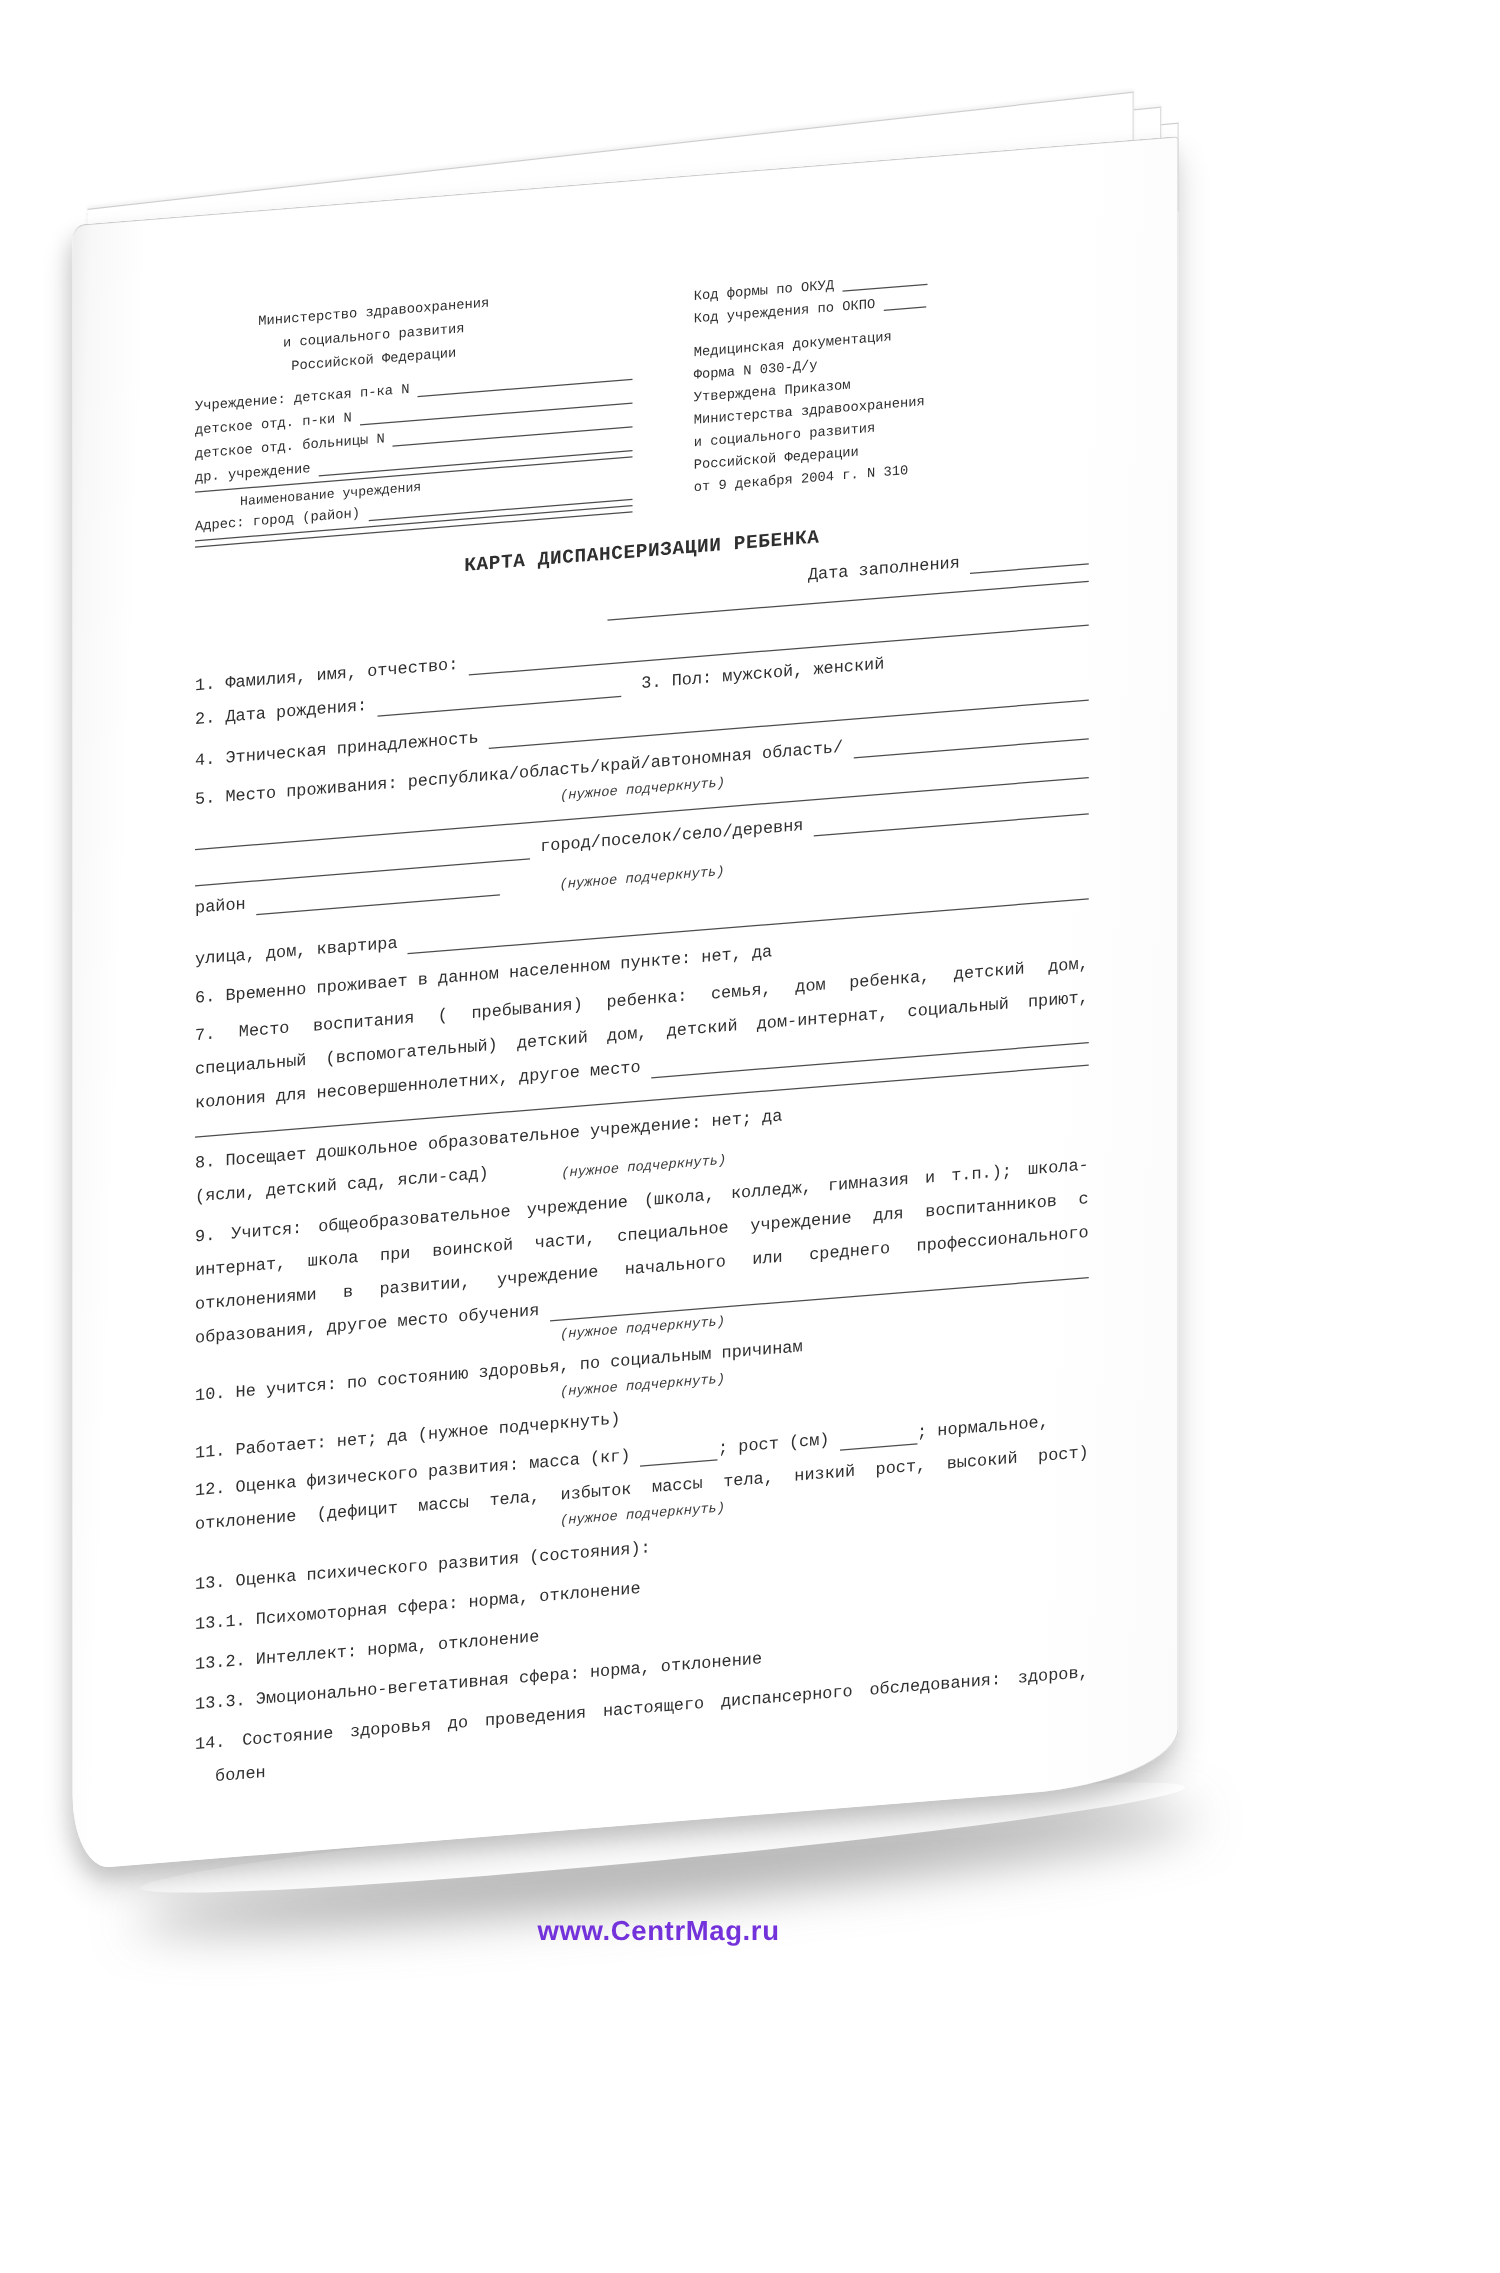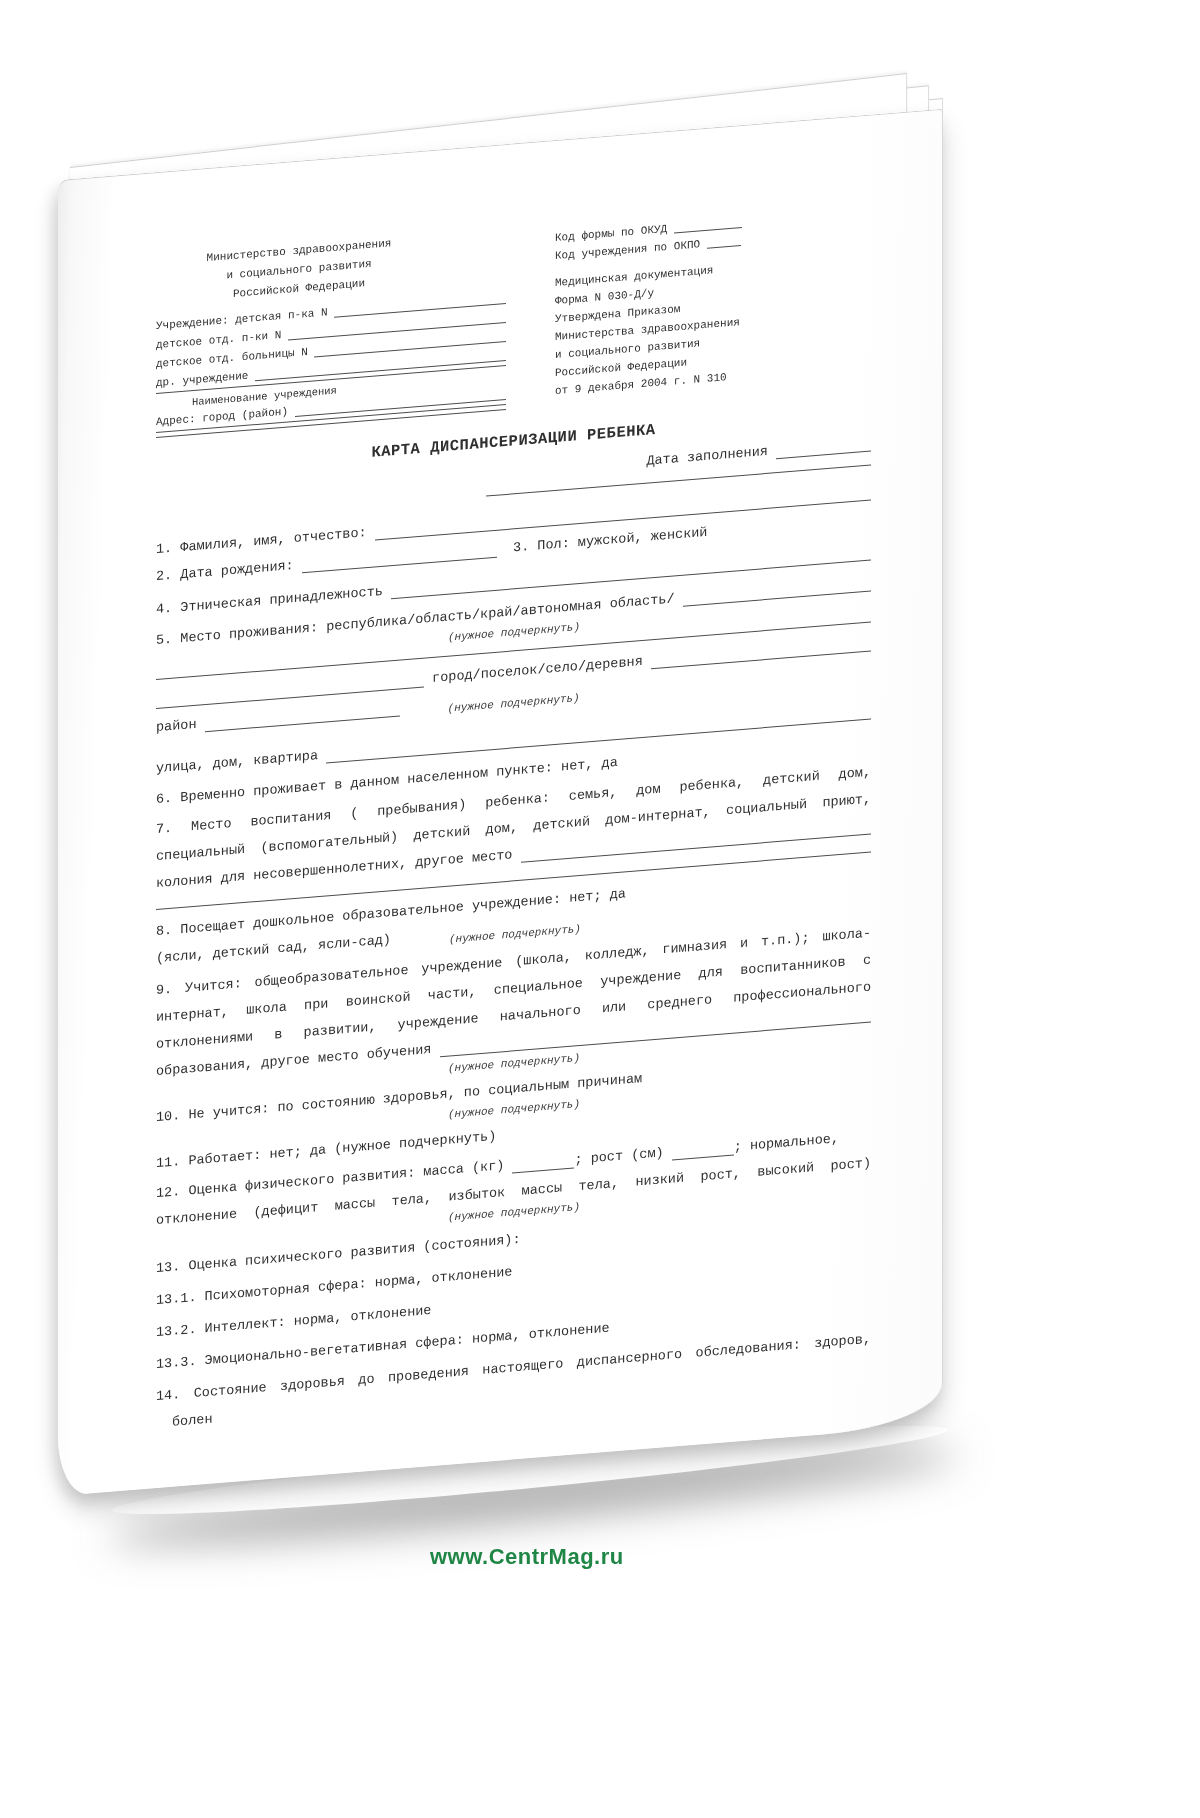--- a/index.html
+++ b/index.html
@@ -253,14 +253,14 @@
           </div>
           <div class="bl j" style="margin-top: 8px;">14. Состояние здоровья до проведения настоящего диспансерного обследования: здоров,</div>
           <div class="bl" style="margin-left: 16px;">
             <span class="t">болен</span>
           </div>
         </div>
 
     </div>
   </div>
 
-  <div class="watermark" style="color: #15803d; margin-top: 12px;">www.CentrMag.ru</div>
+  <div class="watermark" style="color: #6d28d9;">www.CentrMag.ru</div>
 </div>
 
 </body></html>

